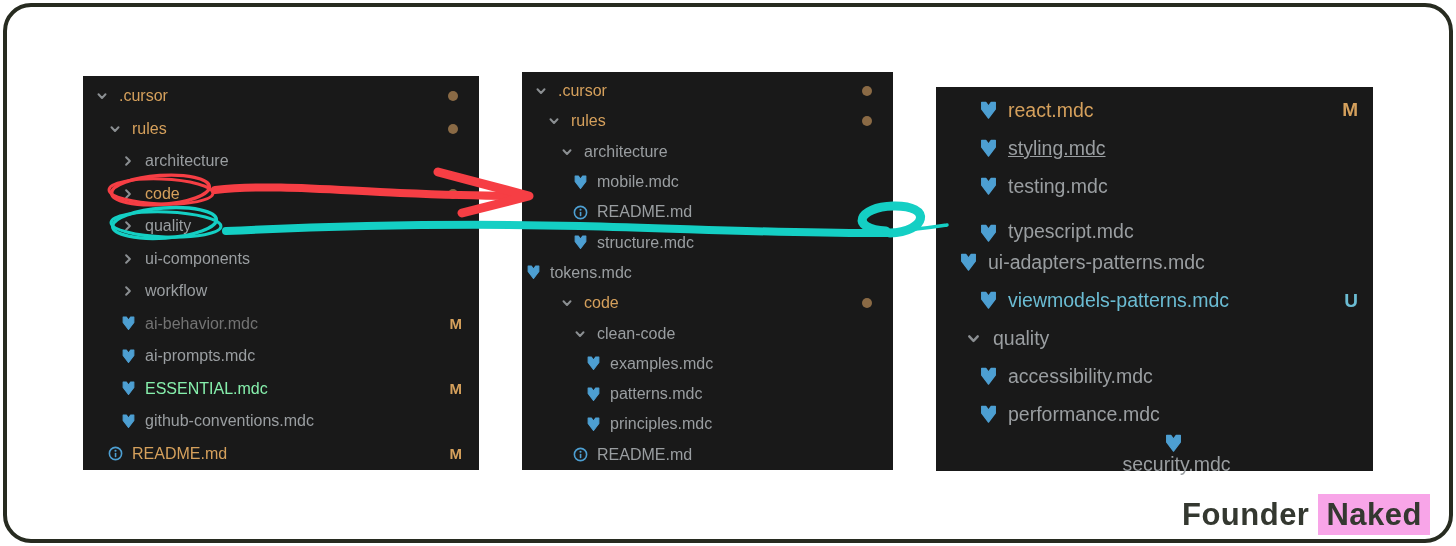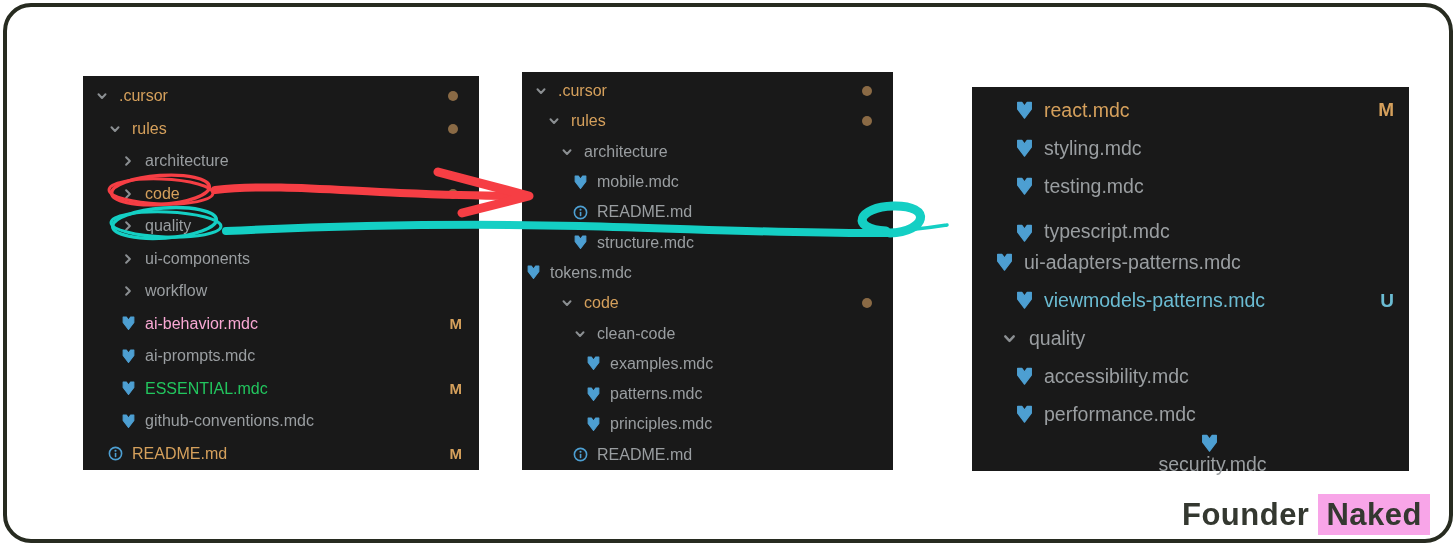--- a/index.html
+++ b/index.html
@@ -10,21 +10,21 @@
   }
   .frame{
     position:absolute;inset:3px;border:4px solid #272b20;border-radius:28px;
     pointer-events:none;background:transparent;
   }
   .panel{
     position:absolute;background:#191919;box-sizing:border-box;padding-top:4px;
   }
   .p1{left:83px;top:76px;width:396px;height:394px;}
   .p2{left:522px;top:72px;width:371px;height:398px;}
-  .p3{left:972px;top:87px;width:437px;height:384px;}
+  .p3{left:936px;top:87px;width:437px;height:384px;}
   .row{display:flex;align-items:center;font-size:16px;cursor:default;}
   .p1 .row{height:32.5px;}
   .p2 .row{height:30.3px;}
   .p3 .row{height:38.1px;font-size:19.5px;}
   .icon{width:22px;display:flex;align-items:center;justify-content:center;flex:none;}
   .p3 .icon{width:28px;}
   .label{margin-left:6px;white-space:nowrap;}
   .spacer{flex:1;}
   .dot{width:10px;height:10px;border-radius:50%;margin-right:21px;flex:none;}
   .badge{font-weight:700;margin-right:17px;font-size:15px;}
@@ -107,40 +107,40 @@
       </span>
       <span class="label" style="color: rgb(154, 158, 161);">workflow</span>
       <span class="spacer"></span>
     </div>
     <div class="row" style="padding-left: 34px;">
       <span class="icon">
         <svg width="15" height="15" viewBox="0 0 14 14">
           <path d="M2 1 L5 1 L7 3.8 L9 1 L12 1 L12 6 L7 12.6 L2 6 Z" fill="#4d9fd2" stroke="#4d9fd2" stroke-width="1" stroke-linejoin="round"></path>
         </svg>
       </span>
-      <span class="label" style="color: #f9a8d4;">ai-behavior.mdc</span>
+      <span class="label" style="color: #737373;">ai-behavior.mdc</span>
       <span class="spacer"></span>
       <span class="badge" style="color: rgb(213, 160, 92);">M</span>
     </div>
     <div class="row" style="padding-left: 34px;">
       <span class="icon">
         <svg width="15" height="15" viewBox="0 0 14 14">
           <path d="M2 1 L5 1 L7 3.8 L9 1 L12 1 L12 6 L7 12.6 L2 6 Z" fill="#4d9fd2" stroke="#4d9fd2" stroke-width="1" stroke-linejoin="round"></path>
         </svg>
       </span>
       <span class="label" style="color: rgb(154, 158, 161);">ai-prompts.mdc</span>
       <span class="spacer"></span>
     </div>
     <div class="row" style="padding-left: 34px;">
       <span class="icon">
         <svg width="15" height="15" viewBox="0 0 14 14">
           <path d="M2 1 L5 1 L7 3.8 L9 1 L12 1 L12 6 L7 12.6 L2 6 Z" fill="#4d9fd2" stroke="#4d9fd2" stroke-width="1" stroke-linejoin="round"></path>
         </svg>
       </span>
-      <span class="label" style="color: #22c55e;">ESSENTIAL.mdc</span>
+      <span class="label" style="color: #86efac;">ESSENTIAL.mdc</span>
       <span class="spacer"></span>
       <span class="badge" style="color: rgb(213, 160, 92);">M</span>
     </div>
     <div class="row" style="padding-left: 34px;">
       <span class="icon">
         <svg width="15" height="15" viewBox="0 0 14 14">
           <path d="M2 1 L5 1 L7 3.8 L9 1 L12 1 L12 6 L7 12.6 L2 6 Z" fill="#4d9fd2" stroke="#4d9fd2" stroke-width="1" stroke-linejoin="round"></path>
         </svg>
       </span>
       <span class="label" style="color: rgb(154, 158, 161);">github-conventions.mdc</span>
@@ -295,21 +295,21 @@
       <span class="label" style="color: rgb(213, 160, 92);">react.mdc</span>
       <span class="spacer"></span>
       <span class="badge" style="color: rgb(213, 160, 92);">M</span>
     </div>
     <div class="row" style="padding-left: 38px;">
       <span class="icon">
         <svg width="19" height="19" viewBox="0 0 14 14">
           <path d="M2 1 L5 1 L7 3.8 L9 1 L12 1 L12 6 L7 12.6 L2 6 Z" fill="#4d9fd2" stroke="#4d9fd2" stroke-width="1" stroke-linejoin="round"></path>
         </svg>
       </span>
-      <span class="label" style="color: rgb(154, 158, 161);">styling.mdc</span>
+      <span class="label" style="color: rgb(154, 158, 161); text-decoration: underline;">styling.mdc</span>
       <span class="spacer"></span>
     </div>
     <div class="row" style="padding-left: 38px;">
       <span class="icon">
         <svg width="19" height="19" viewBox="0 0 14 14">
           <path d="M2 1 L5 1 L7 3.8 L9 1 L12 1 L12 6 L7 12.6 L2 6 Z" fill="#4d9fd2" stroke="#4d9fd2" stroke-width="1" stroke-linejoin="round"></path>
         </svg>
       </span>
       <span class="label" style="color: rgb(154, 158, 161);">testing.mdc</span>
       <span class="spacer"></span>

